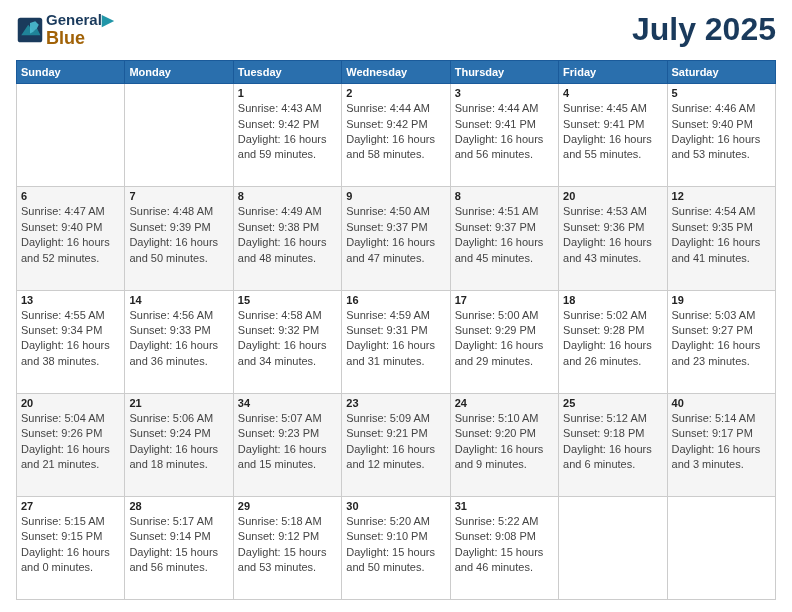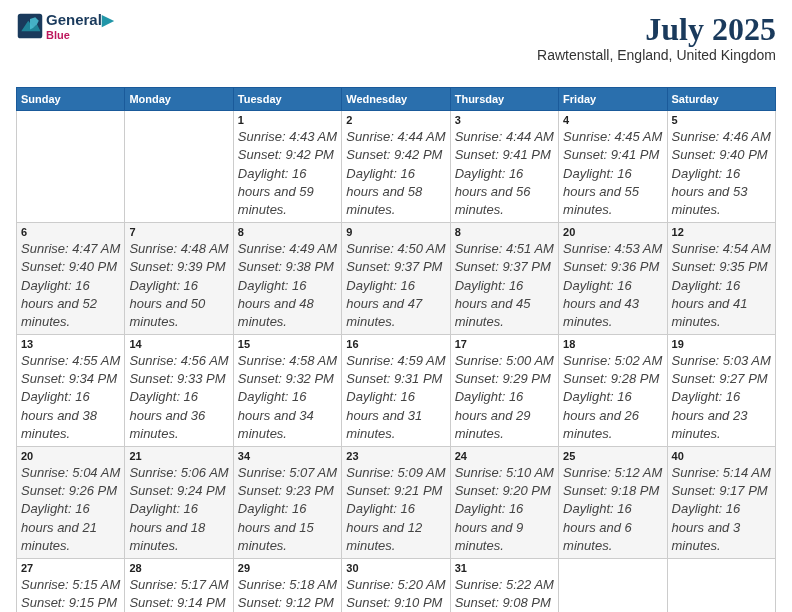--- a/index.html
+++ b/index.html
@@ -14,40 +14,39 @@
       width: 792px;
       height: 612px;
       padding: 12px 16px;
       display: flex;
       flex-direction: column;
     }
     .header {
       display: flex;
       justify-content: space-between;
       align-items: flex-start;
-      margin-bottom: 16px;
+      margin-bottom: 4px;
     }
     .logo {
       display: flex;
       align-items: center;
     }
     .logo-icon {
       width: 28px;
       height: 28px;
       margin-right: 2px;
     }
     .title-area {
       text-align: right;
     }
     .month-year {
       font-size: 32px;
       font-weight: bold;
       color: #1a3a5c;
       line-height: 1.1;
-      font-family: Liberation Serif, serif;
     }
     .location {
       font-size: 14px;
       color: #333;
     }
     .calendar {
       flex: 1;
       border: 1px solid #ccc;
       border-collapse: collapse;
       width: 100%;
@@ -72,24 +71,23 @@
       height: 85px;
     }
     .day-number {
       font-size: 11px;
       font-weight: bold;
       color: #222;
       display: block;
       margin-bottom: 2px;
     }
     .day-info {
-      font-size: 13px;
+      font-size: 11px;
       color: #444;
       line-height: 1.4;
-      font-style: italic;
     }
     .empty-cell {
       background: #f9f9f9;
     }
     tr:nth-child(even) td {
       background: #f5f5f5;
     }
     tr:nth-child(odd) td {
       background: #ffffff;
     }
@@ -103,26 +101,25 @@
 <div class="page">
   <div class="header">
     <div class="logo">
       <svg class="logo-icon" viewBox="0 0 32 32">
         <rect x="2" y="2" width="28" height="28" rx="3" fill="#1a3a5c"></rect>
         <path d="M6 22 L14 10 L20 18 L24 14 L28 22 Z" fill="#2196a8" opacity="0.8"></path>
         <path d="M16 8 L22 6 L26 10 L24 14 L20 18 L16 20 Z" fill="#4abcd0" opacity="0.9"></path>
       </svg>
       <div>
         <div style="font-size:15px;font-weight:bold;color:#1a3a5c;line-height:1.1;">General<span style="color:#2196a8;">▶</span></div>
-        <div style="font-size:11px;font-weight:bold;color:#be185d;line-height:1.1;">Blue</div>
+        <div style="font-size:18px;font-weight:bold;color:#a16207;line-height:1.1;">Blue</div>
       </div>
     </div>
     <div class="title-area">
       <div class="month-year">July 2025</div>
-      <div class="location">Rawtenstall, England, United Kingdom</div>
     </div>
   </div>
 
   <table class="calendar">
     <thead>
       <tr>
       <th>Sunday</th>
           <th>Monday</th>
           <th>Tuesday</th>
           <th>Wednesday</th>

